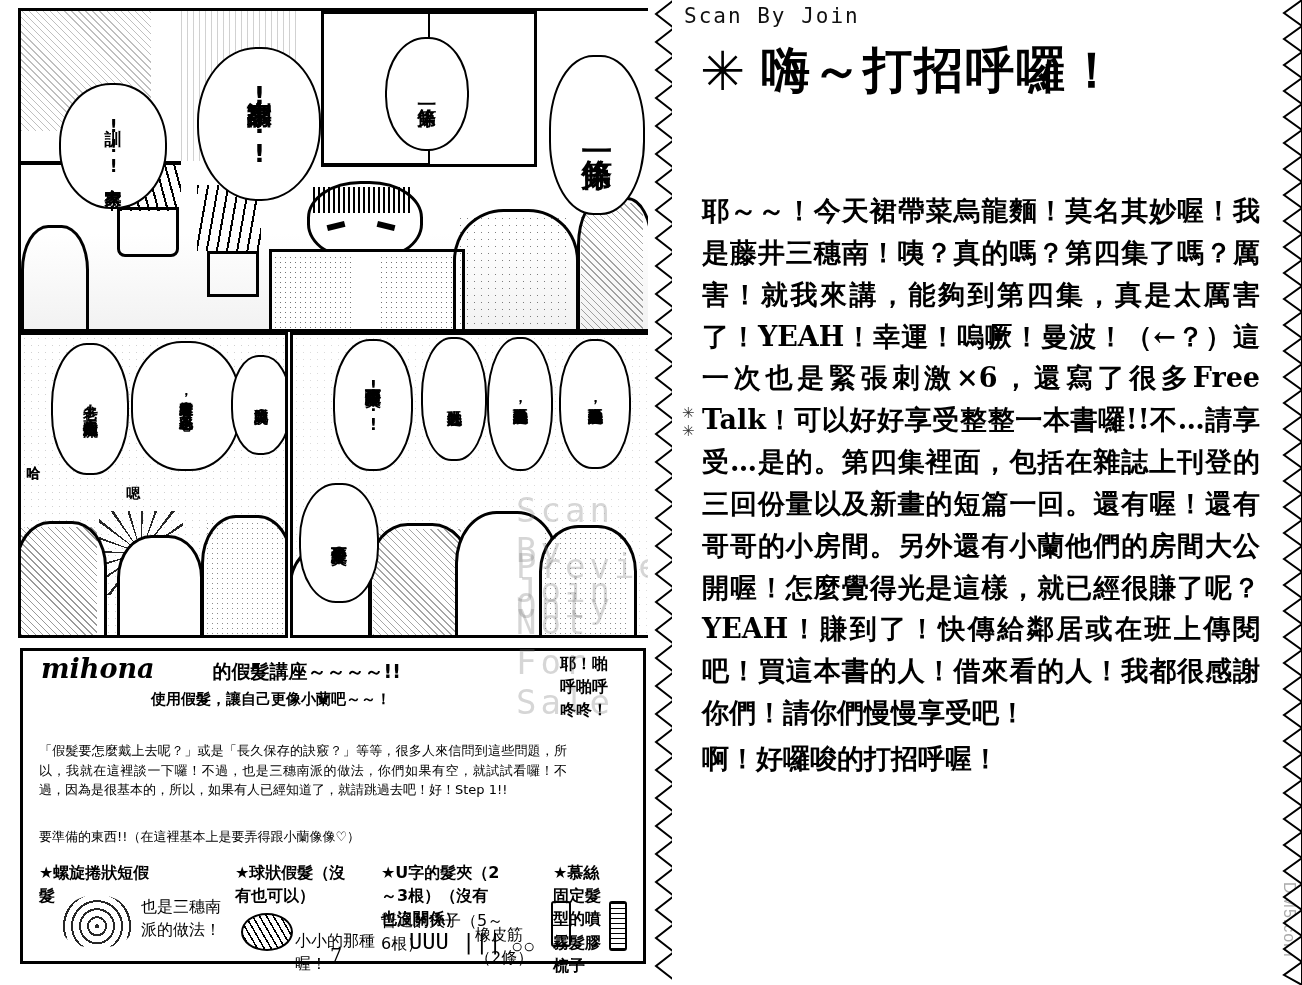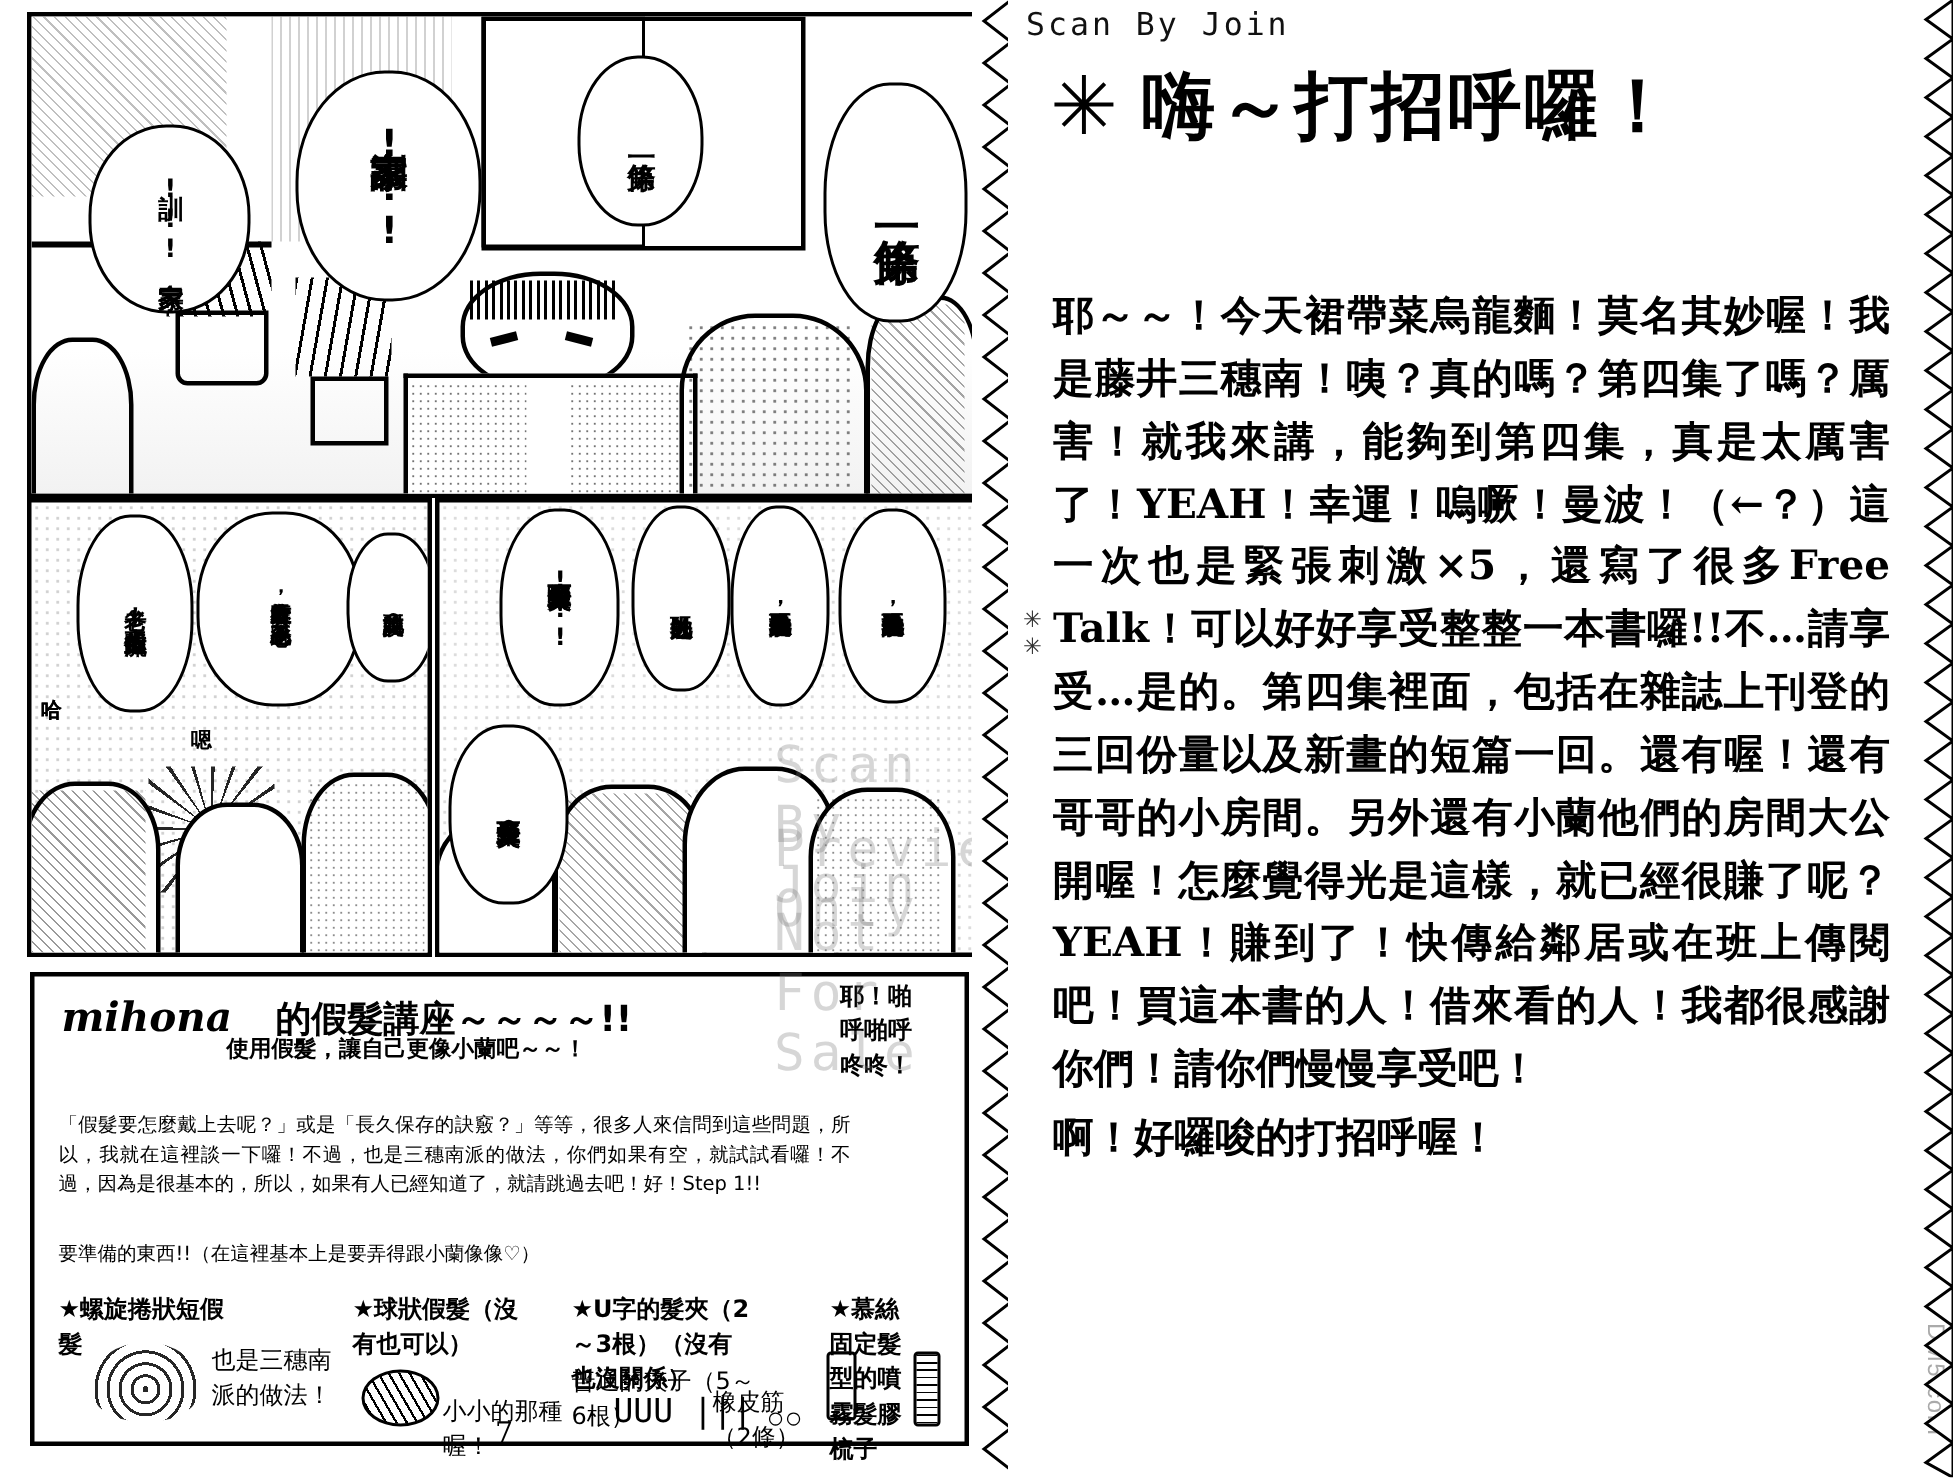--- a/index.html
+++ b/index.html
@@ -176,23 +176,23 @@
       </div>
       <div class="bub" style="left:194px;top:2px;width:62px;height:130px;border-radius:46%;">
         <div class="vtext" style="font-size:15px;">說要全力以赴去玩的人，</div>
       </div>
       <div class="bub" style="left:266px;top:4px;width:68px;height:126px;border-radius:46%;">
         <div class="vtext" style="font-size:15px;">說要全力以赴去玩的人，</div>
       </div>
     </div>
 
     <div id="infobox">
-      <div style="position:absolute;left:18px;top:12px;display:flex;align-items:baseline;">
+      <div style="position:absolute;left:18px;top:2px;display:flex;align-items:baseline;gap:44px;">
         <span id="mihona">mihona</span>
-        <span class="htext" style="font-size:24px;margin-left:29px;">的假髮講座～～～～!!</span>
+        <span class="htext" style="font-size:19px;margin-left:14px;">的假髮講座～～～～!!</span>
       </div>
       <div class="htext" style="position:absolute;left:128px;top:40px;font-size:15px;">使用假髮，讓自己更像小蘭吧～～！</div>
 
       <div class="small-cn" style="position:absolute;left:16px;top:90px;width:528px;text-align:justify;">「假髮要怎麼戴上去呢？」或是「長久保存的訣竅？」等等，很多人來信問到這些問題，所以，我就在這裡談一下囉！不過，也是三穗南派的做法，你們如果有空，就試試看囉！不過，因為是很基本的，所以，如果有人已經知道了，就請跳過去吧！好！Step 1!!</div>
       <div class="small-cn" style="position:absolute;left:16px;top:176px;width:528px;">要準備的東西!!（在這裡基本上是要弄得跟小蘭像像♡）</div>
 
       <div class="tiny-cn" style="position:absolute;left:16px;top:210px;width:120px;font-weight:700;">★螺旋捲狀短假髮</div>
       <div class="tiny-cn" style="position:absolute;left:118px;top:244px;width:80px;">也是三穗南派的做法！</div>
       <div style="position:absolute;left:38px;top:244px;width:72px;height:52px;
                   background:repeating-radial-gradient(circle at 50% 60%,#000 0 2px,transparent 2px 8px);
@@ -239,21 +239,21 @@
     <div id="scanby">Scan By Join</div>
 
     <div id="headline">
       <span id="asterisk">✳</span>
       <span id="headtext">嗨～打招呼囉！</span>
     </div>
 
     <div style="position:absolute;left:10px;top:404px;font-size:15px;color:#333;">✳<br>✳</div>
 
     <div id="body-col">
-      <p>耶～～！今天裙帶菜烏龍麵！莫名其妙喔！我是藤井三穗南！咦？真的嗎？第四集了嗎？厲害！就我來講，能夠到第四集，真是太厲害了！YEAH！幸運！嗚噘！曼波！（←？）這一次也是緊張刺激×5，還寫了很多Free Talk！可以好好享受整整一本書囉!!不…請享受…是的。第四集裡面，包括在雜誌上刊登的三回份量以及新畫的短篇一回。還有喔！還有哥哥的小房間。另外還有小蘭他們的房間大公開喔！怎麼覺得光是這樣，就已經很賺了呢？YEAH！賺到了！快傳給鄰居或在班上傳閱吧！買這本書的人！借來看的人！我都很感謝你們！請你們慢慢享受吧！</p>
+      <p>耶～～！今天裙帶菜烏龍麵！莫名其妙喔！我是藤井三穗南！咦？真的嗎？第四集了嗎？厲害！就我來講，能夠到第四集，真是太厲害了！YEAH！幸運！嗚噘！曼波！（←？）這一次也是緊張刺激×6，還寫了很多Free Talk！可以好好享受整整一本書囉!!不…請享受…是的。第四集裡面，包括在雜誌上刊登的三回份量以及新畫的短篇一回。還有喔！還有哥哥的小房間。另外還有小蘭他們的房間大公開喔！怎麼覺得光是這樣，就已經很賺了呢？YEAH！賺到了！快傳給鄰居或在班上傳閱吧！買這本書的人！借來看的人！我都很感謝你們！請你們慢慢享受吧！</p>
       <p style="margin-top:4px;">啊！好囉唆的打招呼喔！</p>
     </div>
 
     <div id="dm5">DM5.com</div>
 
     <svg id="rightzig" width="22" height="985" viewBox="0 0 22 985" preserveAspectRatio="none">
       <path d="M22,0 L4,13 L22,26 L4,39 L22,52 L4,65 L22,78 L4,91 L22,104 L4,117 L22,130 L4,143 L22,156
                L4,169 L22,182 L4,195 L22,208 L4,221 L22,234 L4,247 L22,260 L4,273 L22,286 L4,299 L22,312
                L4,325 L22,338 L4,351 L22,364 L4,377 L22,390 L4,403 L22,416 L4,429 L22,442 L4,455 L22,468
                L4,481 L22,494 L4,507 L22,520 L4,533 L22,546 L4,559 L22,572 L4,585 L22,598 L4,611 L22,624

